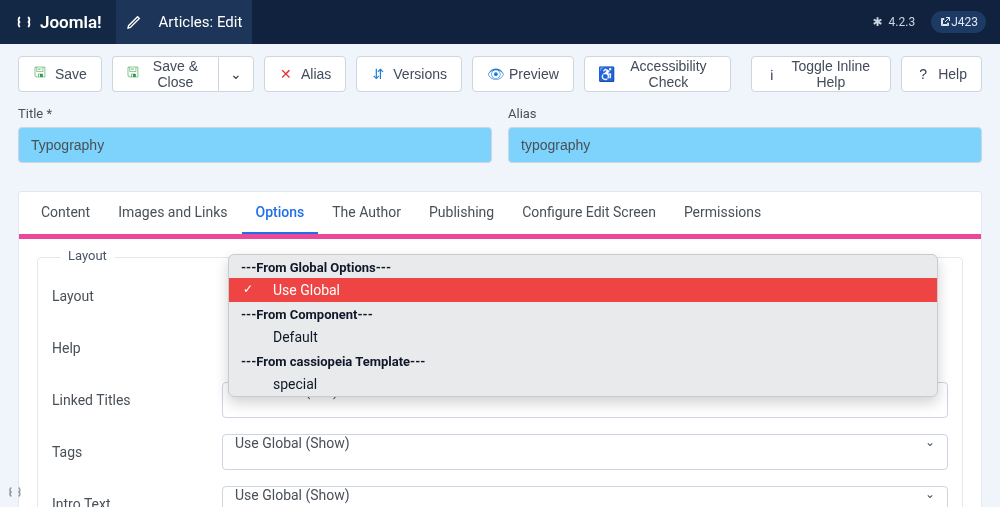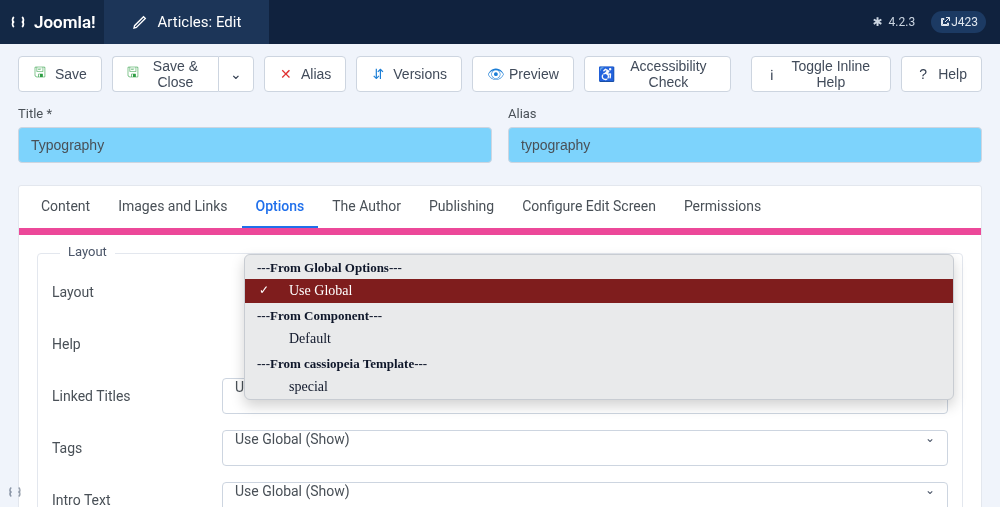--- a/index.html
+++ b/index.html
@@ -19,32 +19,32 @@
     height: 44px;
     background: #10223e;
     display: flex;
     align-items: center;
     color: #fff;
   }
   .brand-logo {
     display: flex;
     align-items: center;
     gap: 6px;
-    padding: 0 8px;
+    padding: 0 14px;
     height: 100%;
     font-weight: 600;
     font-size: 17px;
     background: #132845;
   }
   .brand-logo svg { width: 20px; height: 20px; }
   .brand-title {
     display: flex;
     align-items: center;
-    gap: 10px;
-    padding: 0 28px;
+    gap: 17px;
+    padding: 0 10px;
     height: 100%;
     background: #1c3558;
     font-size: 15px;
   }
   .brand-spacer { flex: 1; }
   .brand-right {
     display: flex;
     align-items: center;
     gap: 6px;
     padding-right: 14px;
@@ -92,21 +92,21 @@
   .ic { display: inline-block; width: 14px; text-align: center; }
   .ic-green { color: #2f9e44; }
   .ic-red   { color: #e03131; }
   .ic-blue  { color: #1c7ed6; }
   .ic-dark  { color: #354052; }
 
   
   .field-row {
     display: flex;
     gap: 16px;
-    padding: 2px 18px 22px 18px;
+    padding: 2px 18px 28px 18px;
   }
   .field-col { flex: 1; display: flex; flex-direction: column; gap: 6px; }
   .field-col label { font-size: 13px; color: #495057; }
   .field-col input {
     height: 36px;
     border: 1px solid #cdd5e0;
     border-radius: 4px;
     padding: 0 12px;
     font-size: 14px;
     background: #7dd3fc;
@@ -117,21 +117,21 @@
   .panel {
     margin: 0 18px;
     background: #fff;
     border: 1px solid #e3e7ee;
     border-radius: 3px;
   }
 
   
   .tabs {
     display: flex;
-    border-bottom: 7px solid #ec4899;
+    border-bottom: 5px solid #ec4899;
     padding: 0 8px;
   }
   .tab {
     padding: 12px 14px;
     font-size: 14px;
     color: #495057;
     cursor: pointer;
     border-bottom: 2px solid transparent;
   }
   .tab.active {
@@ -206,21 +206,21 @@
     color: #0f172a;
   }
   .dropdown .option {
     padding: 4px 12px 4px 44px;
     font-size: 14px;
     color: #0f172a;
     cursor: pointer;
     position: relative;
   }
   .dropdown .option.selected {
-    background: #7f1d1d;
+    background: #ef4444;
     color: #fff;
   }
   .dropdown .option.selected::before {
     content: "✓";
     position: absolute;
     left: 14px;
     font-size: 12px;
   }
 
   
@@ -370,21 +370,21 @@
         <div class="select">
           <span>Use Global (Show)</span>
           <span class="chev">⌄</span>
         </div>
       </div>
     </div>
 
   </div>
 </div>
 
-<div class="dropdown" style="left:244px; top:254px; width:710px;font-family:Liberation Serif, serif;">
+<div class="dropdown" style="left:228px; top:254px; width:710px;">
   <div class="optgroup">---From Global Options---</div>
   <div class="option selected">Use Global</div>
   <div class="optgroup">---From Component---</div>
   <div class="option">Default</div>
   <div class="optgroup">---From cassiopeia Template---</div>
   <div class="option">special</div>
 </div>
 
 <svg class="corner-logo" viewBox="0 0 24 24">
   <g fill="none" stroke="#3a4a63" stroke-width="2">

